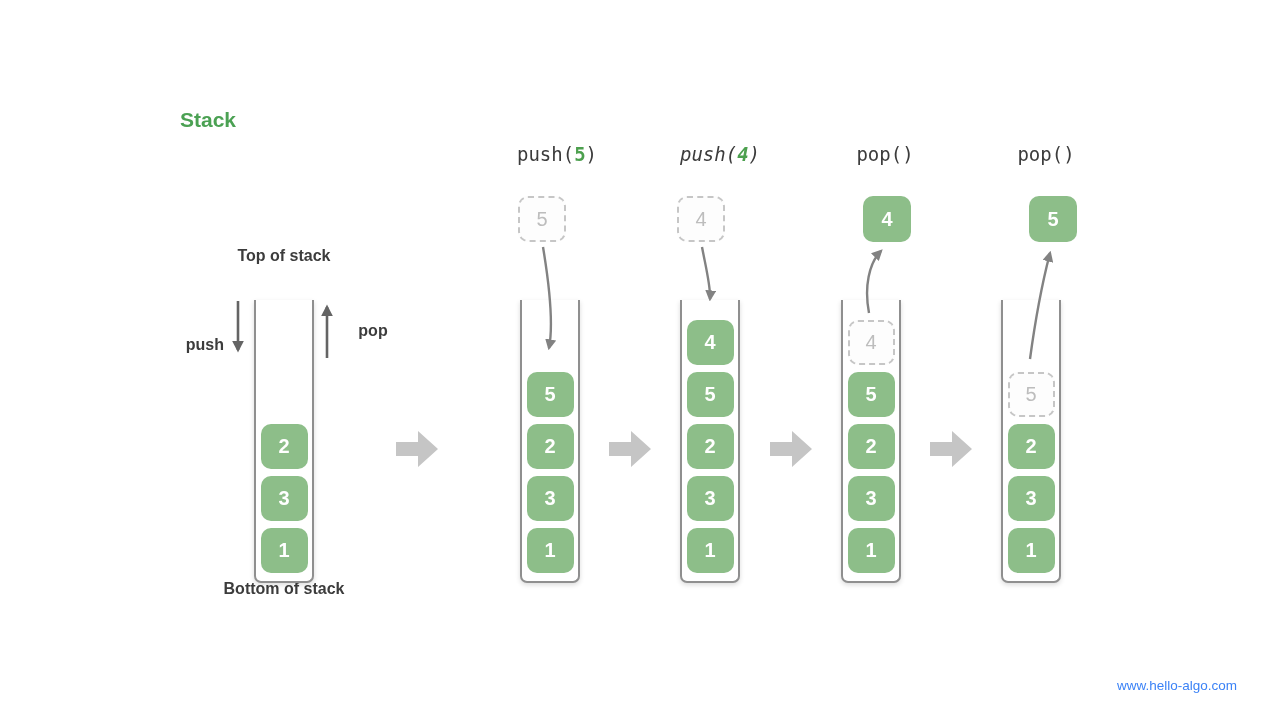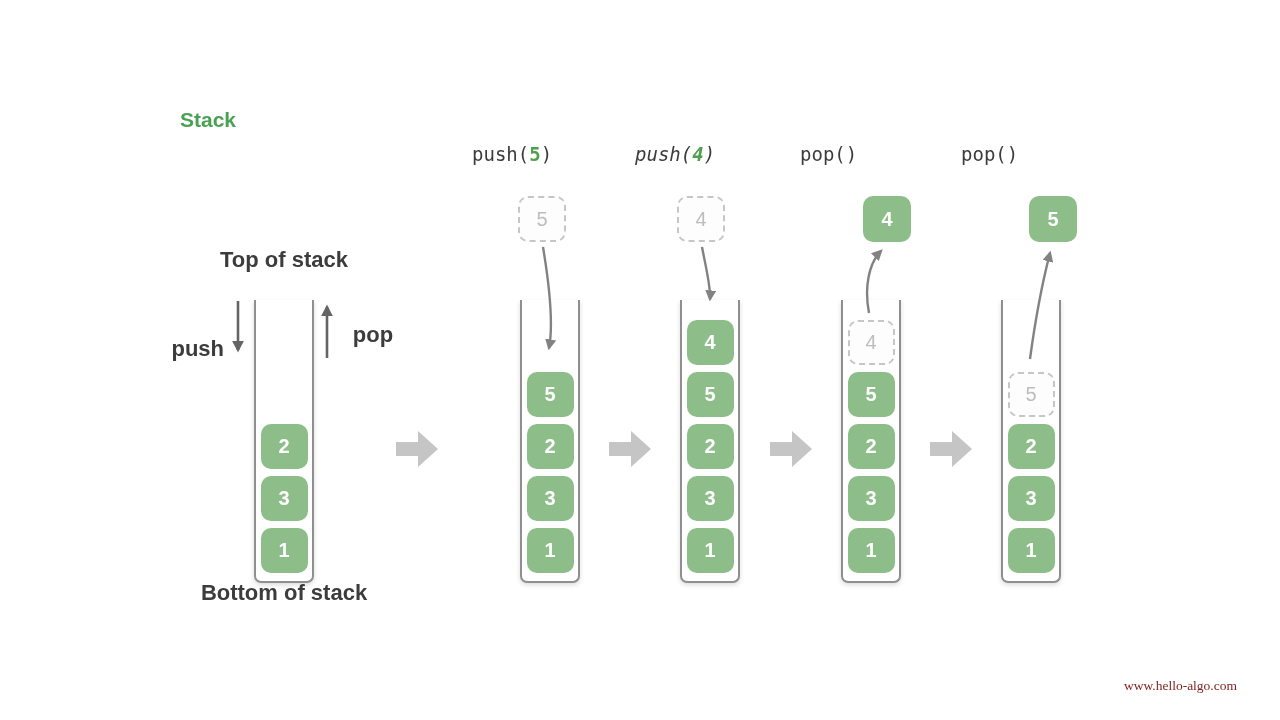--- a/index.html
+++ b/index.html
@@ -7,29 +7,29 @@
     width:1280px;height:720px;position:relative;overflow:hidden;
     background:#ffffff;font-family:"Liberation Sans",sans-serif;
   }
   .abs{position:absolute;}
 
   
   .title{
     left:180px;top:108px;width:200px;text-align:left;
     font-size:21px;font-weight:bold;color:#4BA153;
   }
-  .side-label{font-size:22px;font-weight:bold;color:#3C3C3C;}
+  .side-label{font-size:16px;font-weight:bold;color:#3C3C3C;}
   .top-label{left:184px;top:247px;width:200px;text-align:center;}
   .bottom-label{left:184px;top:580px;width:200px;text-align:center;}
   .push-label{left:140px;top:336px;width:84px;text-align:right;}
   .pop-label{left:343px;top:322px;width:60px;text-align:center;}
 
   
   .op-label{
-    top:143px;width:170px;
+    top:143px;width:170px;text-align:center;
     font-family:"DejaVu Sans Mono",monospace;
     font-size:19px;font-weight:500;color:#3C3C3C;white-space:nowrap;
   }
   .op-label .op-value{color:#4CA04E;font-weight:bold;}
   .op-push5{left:472px;}
   .op-push4{left:635px;font-style:italic;}
   .op-pop1{left:800px;}
   .op-pop2{left:961px;}
 
   
@@ -79,22 +79,22 @@
   .fa-0{left:396px;}
   .fa-1{left:609px;}
   .fa-2{left:770px;}
   .fa-3{left:930px;}
 
   
   #arrow-overlay{left:0;top:0;pointer-events:none;}
 
   
   .watermark{
-    right:43px;top:678px;font-family:Liberation Serif, serif;
-    font-size:13.5px;color:#7f1d1d;
+    right:43px;top:678px;font-family:Liberation Sans, sans-serif;
+    font-size:13.5px;color:#3b82f6;
   }
 </style>
 </head>
 <body>
 
 <div class="abs title">Stack</div>
 <div class="abs side-label top-label">Top of stack</div>
 <div class="abs side-label bottom-label">Bottom of stack</div>
 <div class="abs side-label push-label">push</div>
 <div class="abs side-label pop-label">pop</div>

